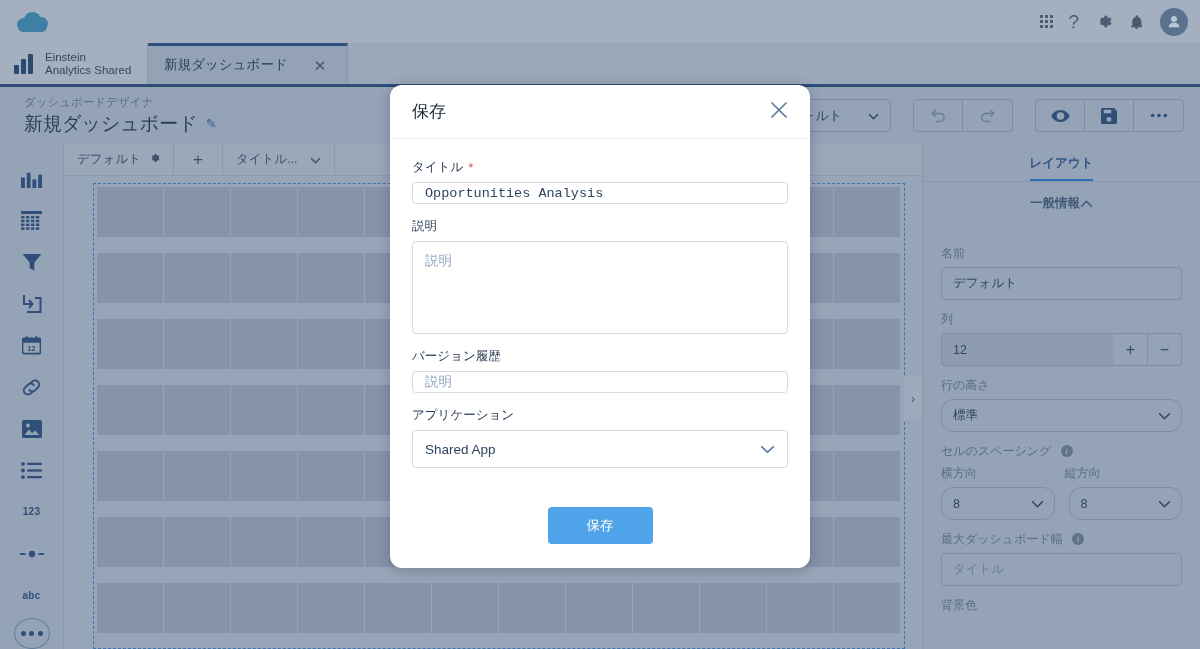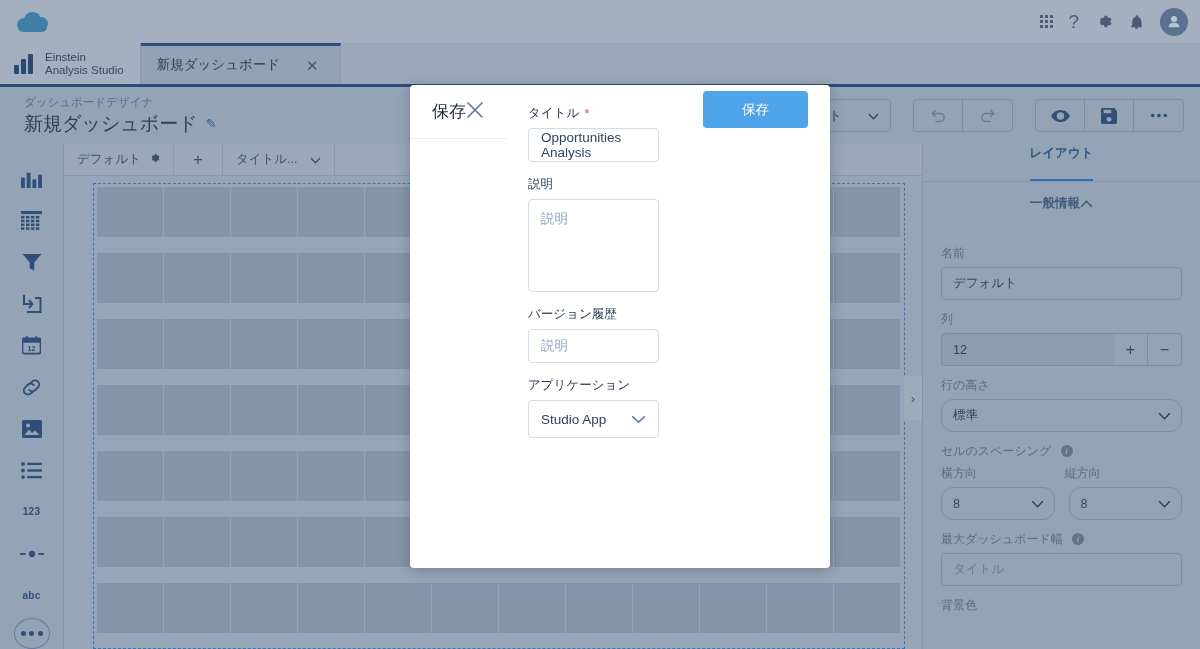--- a/index.html
+++ b/index.html
@@ -155,21 +155,21 @@
     color: #41577a; font-size: 13px;
   }
 
   
   .right-panel {
     position: absolute; left: 922px; top: 144px; width: 278px; height: 505px;
     background: #94a3b6; border-left: 1px solid #8796aa;
   }
   .rp-tabs { height: 38px; display: flex; align-items: flex-end; justify-content: center;
              border-bottom: 1px solid #8796aa; }
-  .rp-tab { font-size: 12.5px; color: #2f5686; padding-bottom: 17px;
+  .rp-tab { font-size: 12.5px; color: #2f5686; padding-bottom: 7px;
             border-bottom: 2px solid #2f6fb5; font-weight: 600; }
   .rp-section-head {
     display: flex; align-items: center; justify-content: center;
     padding: 13px 18px 6px 18px; font-size: 12.5px; color: #425a79; font-weight: 600;
   }
   .rp-body { padding: 0 18px; margin-top: 27px; }
   .rp-label { font-size: 12px; color: #5b6c84; margin: 11px 0 5px; }
   .rp-input {
     height: 33px; border: 1px solid #7f8ea1; border-radius: 4px;
     display: flex; align-items: center; padding: 0 11px;
@@ -198,38 +198,38 @@
     color: #94a3b6; font-size: 9px; font-weight: bold; margin-left: 6px;
     vertical-align: 1px; font-style: italic; font-family: "Liberation Serif", serif;
   }
   .rp-sublabels { display: flex; gap: 6px; }
   .rp-sublabels > div { flex: 1; font-size: 12px; color: #5b6c84; margin-bottom: 5px; }
 
   
   .overlay { position: absolute; inset: 0; background: rgba(255,255,255,0.0); }
   .modal {
     position: absolute; left: 390px; top: 85px; width: 420px; height: 483px;
-    background: #ffffff; border-radius: 4px;
+    background: #ffffff; border-radius: 12px;
     box-shadow: 0 2px 14px rgba(0,0,0,0.22);
-    display: flex; flex-direction: row; margin-left: 20px;
+    display: flex; flex-direction: column;
   }
   .modal-header {
     height: 54px; display: flex; align-items: center; justify-content: space-between;
     padding: 0 22px; border-bottom: 1px solid #e9ecf1;
   }
   .modal-title { font-size: 17px; color: #1f2a3c; }
   .modal-close { font-size: 20px; color: #5d7da5; line-height: 1; }
   .modal-body { padding: 20px 22px 0 22px; flex: 1; }
   .fld { margin-bottom: 14px; }
   .fld-label { font-size: 12.5px; color: #2c3e55; margin-bottom: 6px; display: flex; align-items: center; }
   .req { color: #d9534f; margin-left: 5px; font-size: 13px; line-height: 1; }
   .fld-input {
     width: 100%; height: 22px; border: 1px solid #d3dbe6; border-radius: 4px;
-    padding: 16px 12px; font-size: 13.5px; color: #2e4460;
-    font-family: Liberation Sans, sans-serif; background: #fff;
+    padding: 3px 12px; font-size: 13.5px; color: #2e4460;
+    font-family: Liberation Mono, monospace; background: #fff;
     display: flex; align-items: center;
   }
   .fld-input.placeholder { color: #8fa6c0; }
   .fld-textarea {
     width: 100%; height: 93px; border: 1px solid #d3dbe6; border-radius: 4px;
     padding: 10px 12px; font-size: 13.5px; color: #8fa6c0;
     font-family: "Liberation Sans", sans-serif;
   }
   .fld-select {
     width: 100%; height: 38px; border: 1px solid #d3dbe6; border-radius: 4px;
@@ -295,21 +295,21 @@
 
     <div class="app-nav">
       <div class="studio-brand">
         <span class="brand-chart-icon">
           <i></i>
             <i></i>
             <i></i>
         </span>
         <span class="brand-text">
           <span>Einstein</span><br>
-          <span>Analysis Studio</span>
+          <span>Analytics Shared</span>
         </span>
       </div>
       <div class="tab-item">
         <span>新規ダッシュボード</span>
         <span class="tab-close">✕</span>
       </div>
     </div>
 
     <div class="page-header">
       <div class="ph-left">
@@ -692,21 +692,21 @@
         <div class="fld">
           <div class="fld-label">バージョン履歴</div>
           <div class="fld-input placeholder">
             <span>説明</span>
           </div>
         </div>
 
         <div class="fld">
           <div class="fld-label">アプリケーション</div>
           <div class="fld-select">
-            <span>Studio App</span>
+            <span>Shared App</span>
             <span>
               <svg width="15" height="9" viewBox="0 0 16 10" fill="none" stroke="#5d7da5" stroke-width="1.8">
                   <path d="M1 1.5L8 8L15 1.5"></path>
                 </svg>
             </span>
           </div>
         </div>
       </div>
       <div class="modal-footer">
         <button class="save-btn">保存</button>

